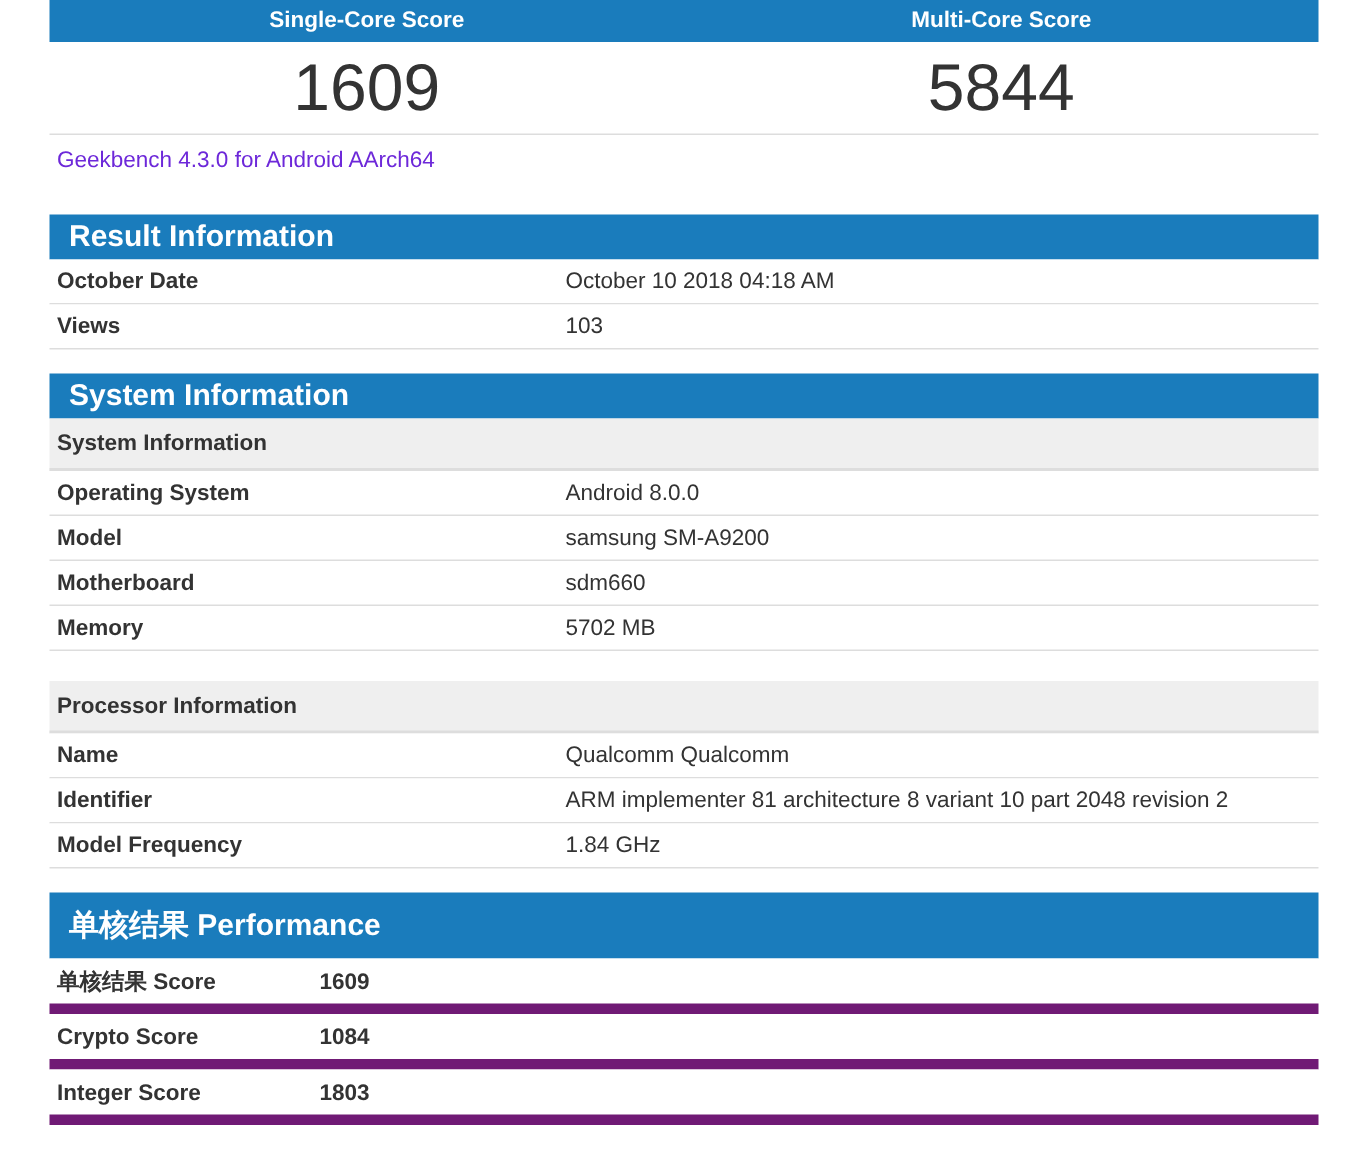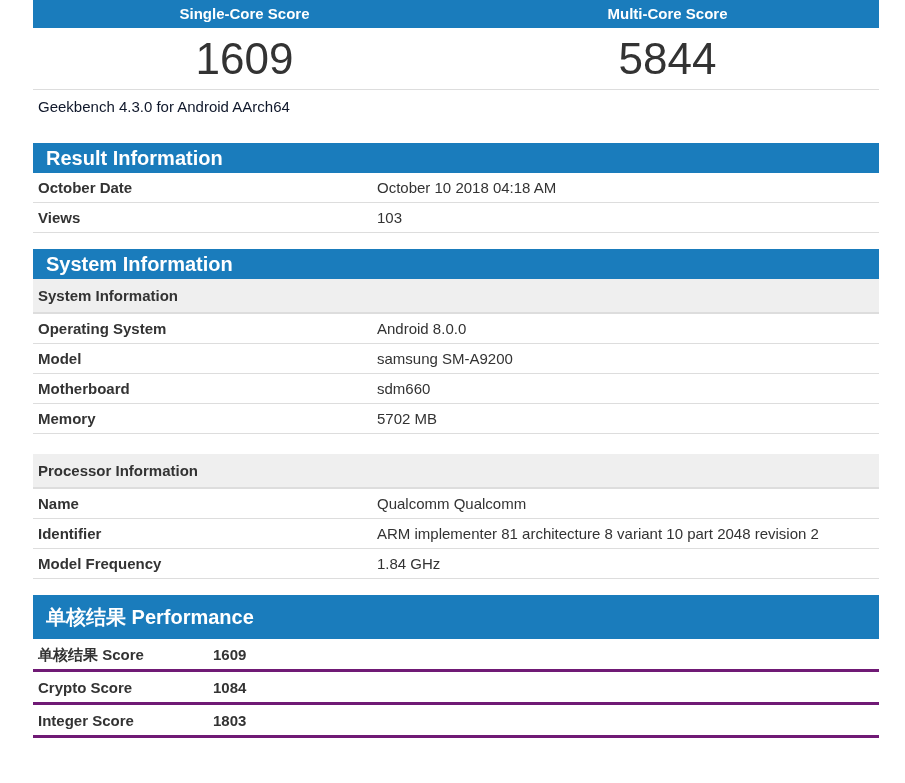--- a/index.html
+++ b/index.html
@@ -38,21 +38,21 @@
     flex: 1 1 50%;
     text-align: center;
     font-size: 44px;
     line-height: 62px;
     color: #333333;
   }
   .caption {
     padding: 8px 5px;
     font-size: 15px;
     line-height: 17px;
-    color: #0f172a;
+    color: #6d28d9;
   }
   
   .section-header {
     background: #1a7cbc;
     color: #ffffff;
     font-size: 20px;
     font-weight: bold;
     line-height: 22px;
     padding: 4px 13px;
   }
@@ -80,21 +80,21 @@
     padding: 6px 5px;
     font-size: 15px;
     line-height: 21px;
     font-weight: bold;
   }
   .subheader.mt20 { margin-top: 20px; }
   
   .perf-row {
     display: flex;
     padding: 5px 5px 4px 5px;
-    border-bottom: 3px solid #701a75;
+    border-bottom: 7px solid #701a75;
     font-size: 15px;
     line-height: 21px;
     font-weight: bold;
     background: #ffffff;
   }
   .perf-row .perf-label { flex: 0 0 175px; }
   .perf-row .perf-value { flex: 1 1 auto; }
 </style>
 </head>
 <body>

